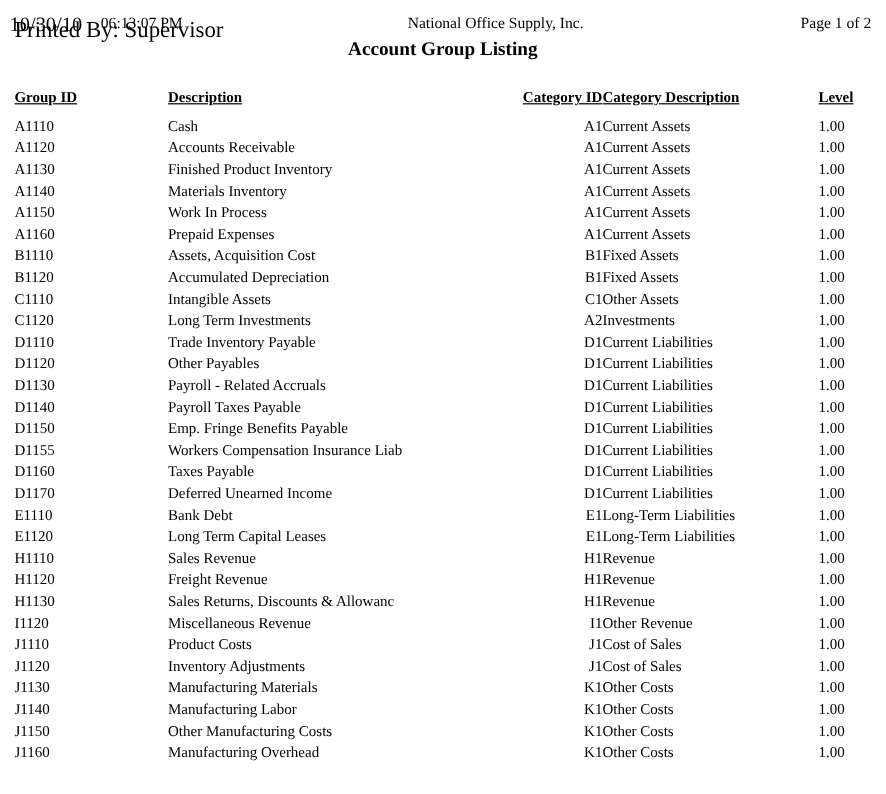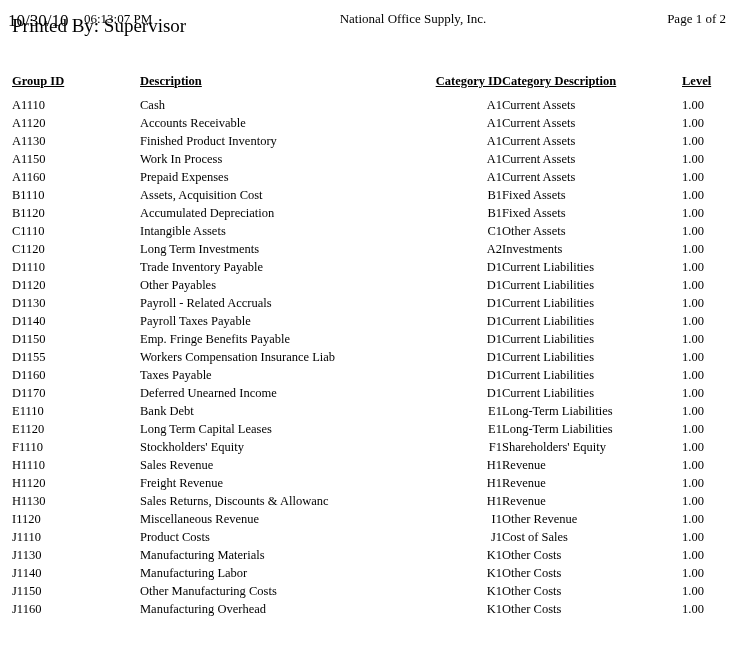--- a/index.html
+++ b/index.html
@@ -100,20 +100,21 @@
 </style>
 </head>
 <body>
 
 <div class="report">
   <div class="hdr-date">10/30/10</div>
   <div class="hdr-time">06:13:07 PM</div>
   <div class="hdr-company">National Office Supply, Inc.</div>
   <div class="hdr-page">Page 1 of  2</div>
   <div class="hdr-printedby">Printed By: Supervisor</div>
+  <div class="hdr-title">Account Group Listing</div>
 
   <div class="listing">
     <table>
       <thead>
         <tr>
           <th class="c0"><span>Group ID</span></th>
           <th class="c1"><span>Description</span></th>
           <th class="c2"><span>Category ID</span></th>
           <th class="c3"><span>Category Description</span></th>
           <th class="c4"><span>Level</span></th>
@@ -135,20 +136,27 @@
             <td class="c4">1.00</td>
           </tr>
           <tr>
             <td class="c0">A1130</td>
             <td class="c1">Finished Product Inventory</td>
             <td class="c2">A1</td>
             <td class="c3">Current Assets</td>
             <td class="c4">1.00</td>
           </tr>
           <tr>
+            <td class="c0">A1140</td>
+            <td class="c1">Materials Inventory</td>
+            <td class="c2">A1</td>
+            <td class="c3">Current Assets</td>
+            <td class="c4">1.00</td>
+          </tr>
+          <tr>
             <td class="c0">A1150</td>
             <td class="c1">Work In Process</td>
             <td class="c2">A1</td>
             <td class="c3">Current Assets</td>
             <td class="c4">1.00</td>
           </tr>
           <tr>
             <td class="c0">A1160</td>
             <td class="c1">Prepaid Expenses</td>
             <td class="c2">A1</td>
@@ -247,27 +255,20 @@
             <td class="c4">1.00</td>
           </tr>
           <tr>
             <td class="c0">E1120</td>
             <td class="c1">Long Term Capital Leases</td>
             <td class="c2">E1</td>
             <td class="c3">Long-Term Liabilities</td>
             <td class="c4">1.00</td>
           </tr>
           <tr>
-            <td class="c0">F1110</td>
-            <td class="c1">Stockholders' Equity</td>
-            <td class="c2">F1</td>
-            <td class="c3">Shareholders' Equity</td>
-            <td class="c4">1.00</td>
-          </tr>
-          <tr>
             <td class="c0">H1110</td>
             <td class="c1">Sales Revenue</td>
             <td class="c2">H1</td>
             <td class="c3">Revenue</td>
             <td class="c4">1.00</td>
           </tr>
           <tr>
             <td class="c0">H1120</td>
             <td class="c1">Freight Revenue</td>
             <td class="c2">H1</td>
@@ -284,20 +285,27 @@
           <tr>
             <td class="c0">I1120</td>
             <td class="c1">Miscellaneous Revenue</td>
             <td class="c2">I1</td>
             <td class="c3">Other Revenue</td>
             <td class="c4">1.00</td>
           </tr>
           <tr>
             <td class="c0">J1110</td>
             <td class="c1">Product Costs</td>
+            <td class="c2">J1</td>
+            <td class="c3">Cost of Sales</td>
+            <td class="c4">1.00</td>
+          </tr>
+          <tr>
+            <td class="c0">J1120</td>
+            <td class="c1">Inventory Adjustments</td>
             <td class="c2">J1</td>
             <td class="c3">Cost of Sales</td>
             <td class="c4">1.00</td>
           </tr>
           <tr>
             <td class="c0">J1130</td>
             <td class="c1">Manufacturing Materials</td>
             <td class="c2">K1</td>
             <td class="c3">Other Costs</td>
             <td class="c4">1.00</td>

